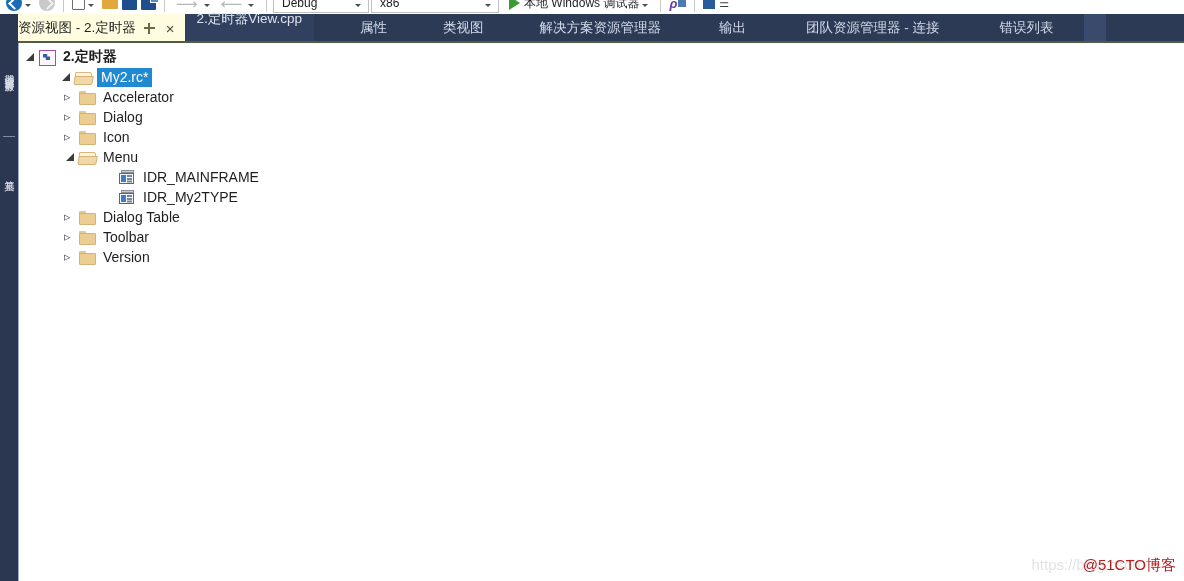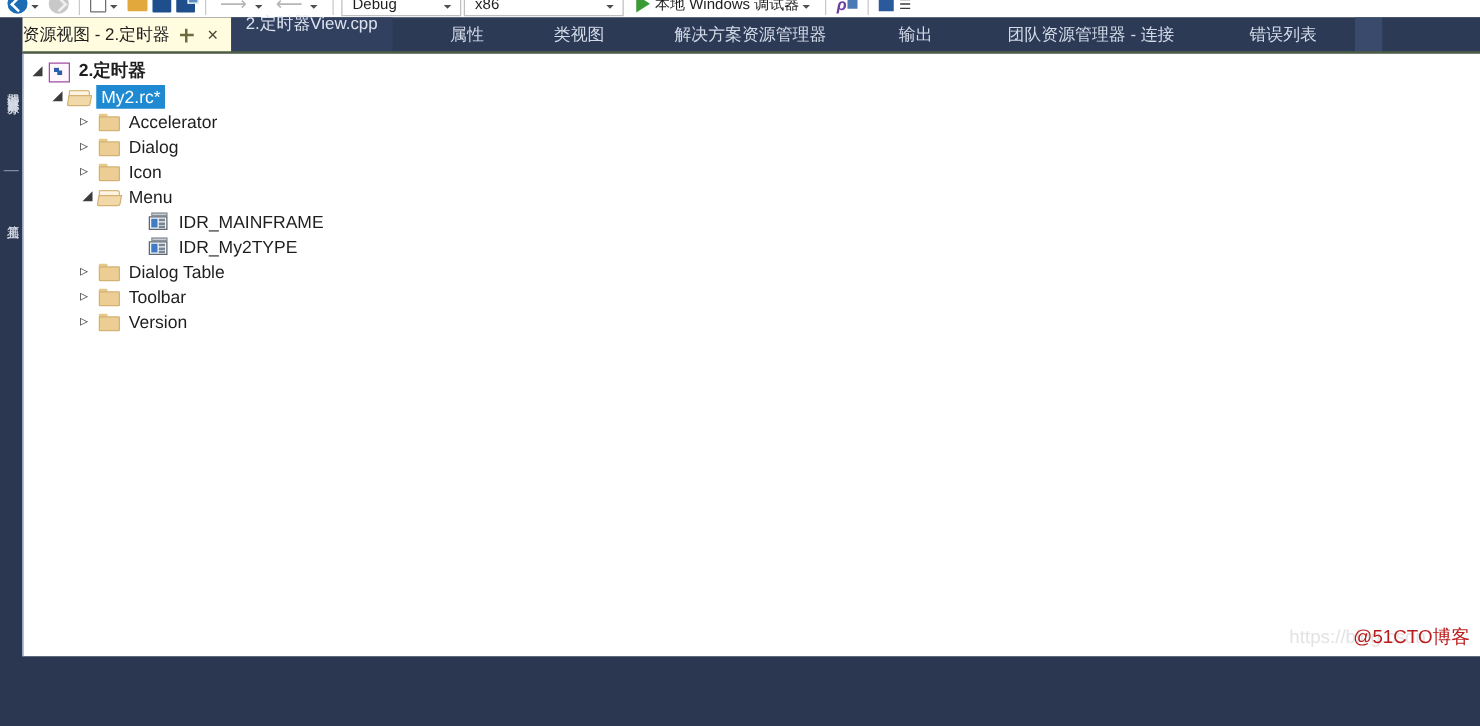--- a/index.html
+++ b/index.html
@@ -81,21 +81,21 @@
   .tab-item {
     color: #d2dae8; font-size: 13.5px; display: flex; align-items: center;
     white-space: nowrap; height: 28px; flex: 0 0 auto;
   }
   .tab-tail { flex: 1 1 auto; background: #2d3a56; }
   .tab-tail-lite { width: 22px; background: #3a4a6c; height: 28px; flex: 0 0 auto; }
   .tabbar-underline { position: absolute; left: 18px; top: 27px; width: 1166px; height: 2px; background: #4e5d44; }
 
   
   .panel {
-    position: absolute; left: 18px; top: 29px; width: 1166px; height: 482px;
+    position: absolute; left: 18px; top: 29px; width: 1166px; height: 538px;
     background: #ffffff; border-left: 1px solid #9bb0d4; overflow: hidden;
   }
   .tree { padding-top: 4px; }
   .row { display: flex; align-items: center; height: 20px; font-size: 14px; color: #1e1e1e; white-space: nowrap; }
 
   .exp { width: 14px; height: 20px; flex: 0 0 auto; position: relative; }
   .exp.collapsed::after {
     content: ""; position: absolute; left: 4px; top: 5px;
     width: 0; height: 0; border-top: 5px solid transparent; border-bottom: 5px solid transparent;
     border-left: 6px solid transparent;
@@ -158,21 +158,21 @@
     position: absolute; left: 10px; top: 8px; width: 5px; height: 1.5px;
     background: #7b8694; box-shadow: 0 3px 0 #7b8694, 0 5.5px 0 #7b8694; z-index: 2;
   }
 
   .lbl { padding: 0 2px; }
   .lbl.bold { font-weight: bold; }
   .lbl.sel { background: #1f8ad2; color: #ffffff; padding: 1px 4px 2px 4px; }
 
   
   .i0 { padding-left: 4px; }
-  .i1 { padding-left: 20px; }
+  .i1 { padding-left: 40px; }
   .i2 { padding-left: 44px; }
   .i3 { padding-left: 84px; }
 
   
   .watermark {
     position: absolute; right: 8px; bottom: 6px;
     font-size: 15px; color: #e3e3e3; white-space: nowrap;
   }
   .watermark .wm2 { color: #b91c1c; font-weight: normal; margin-left: -58px; }
 </style>

